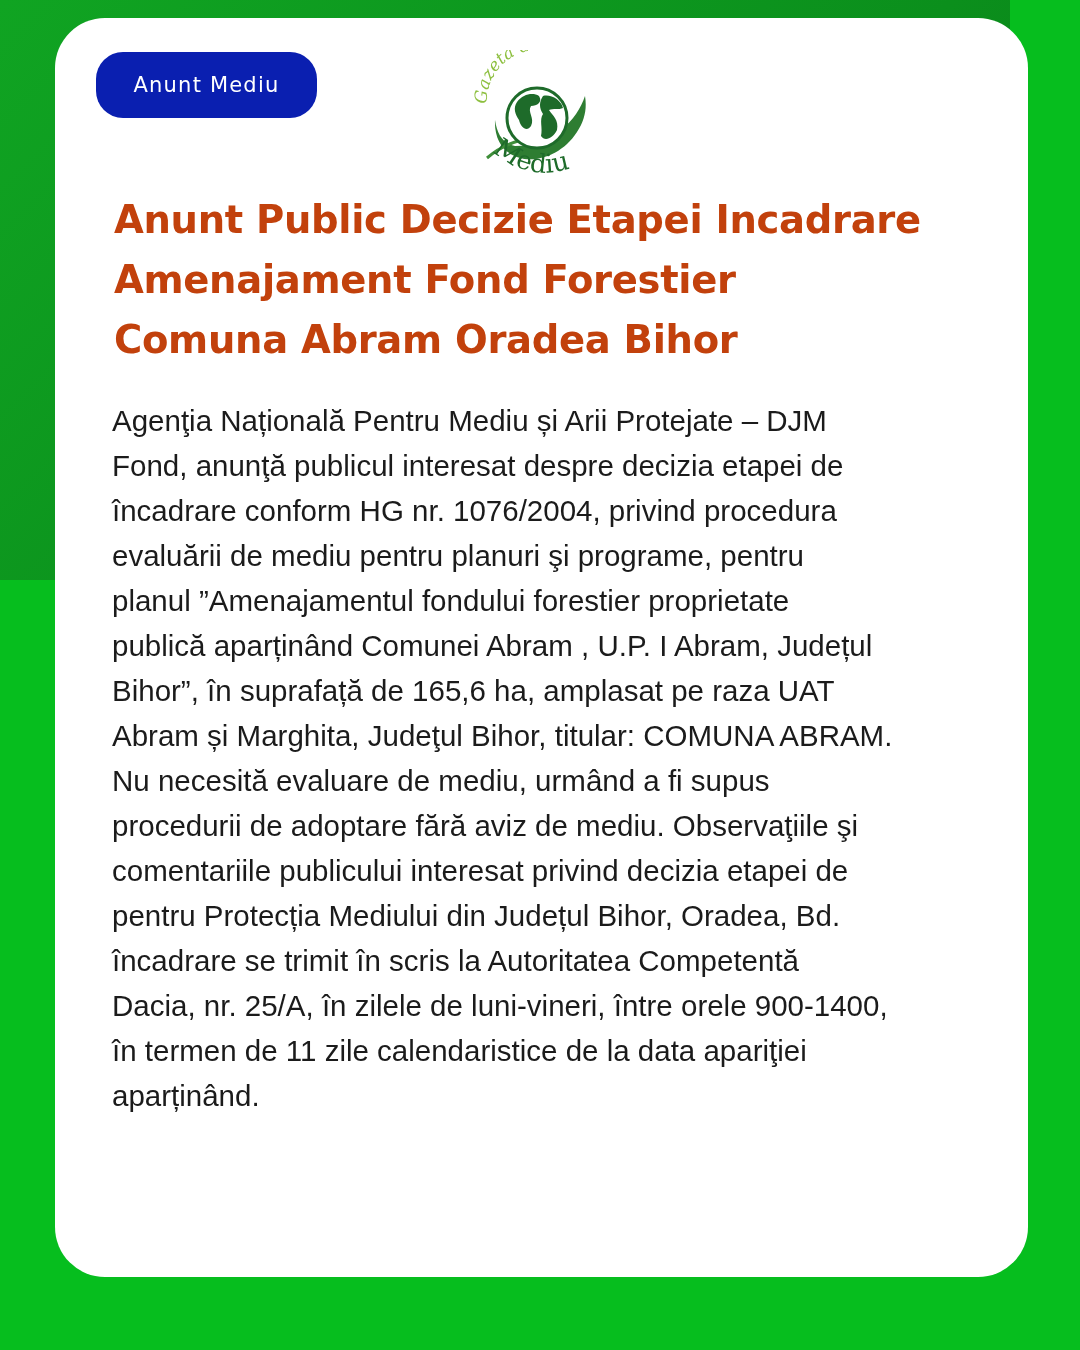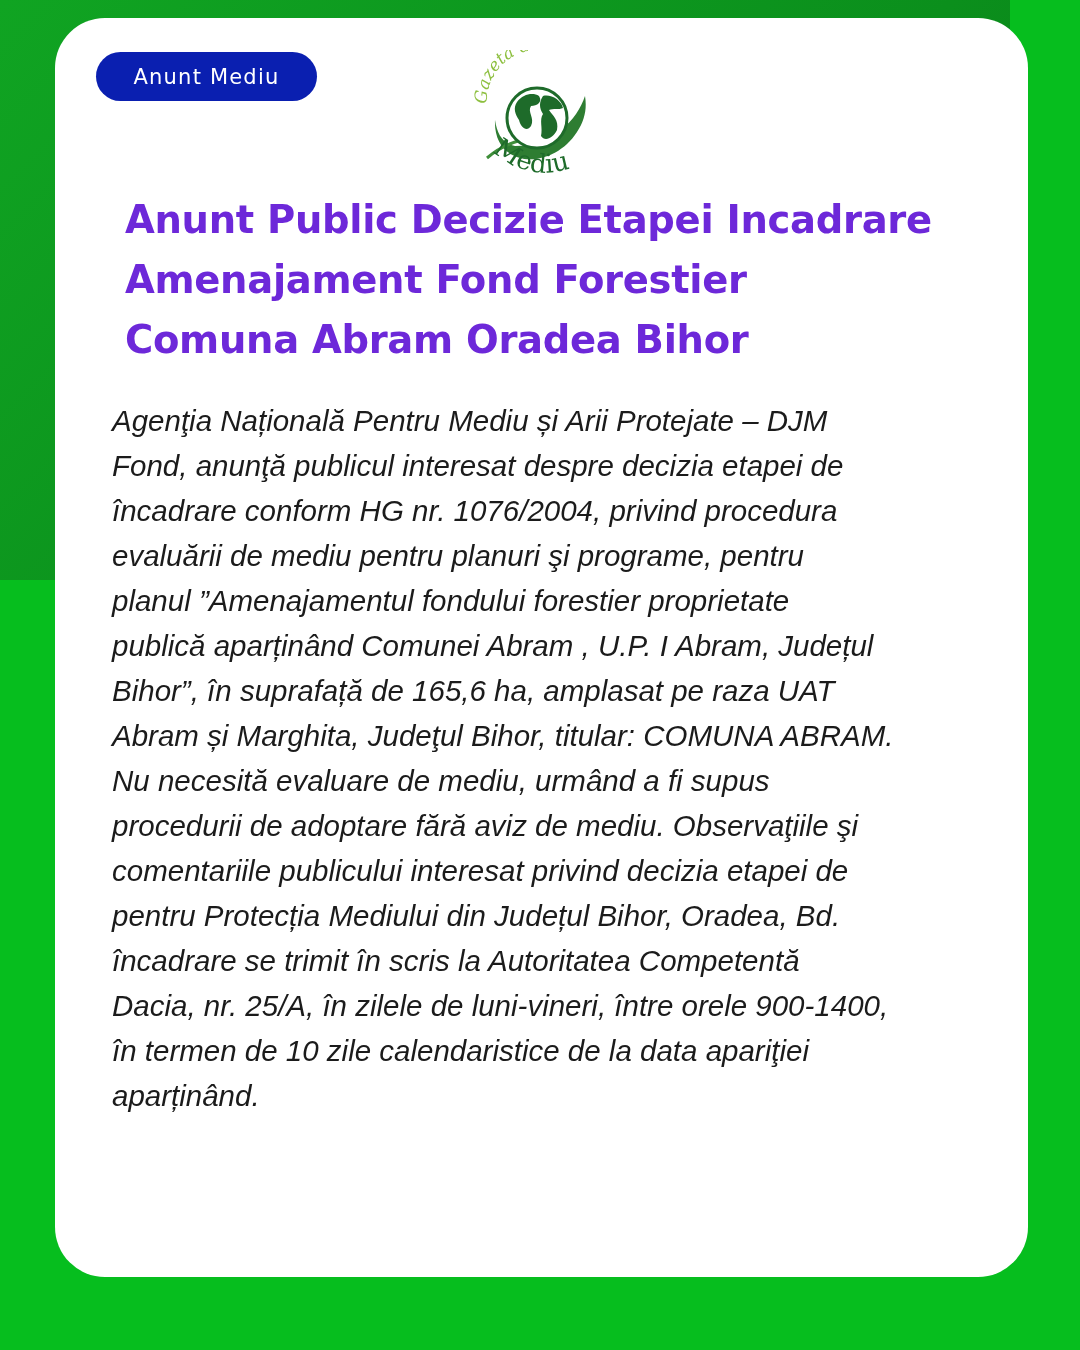--- a/index.html
+++ b/index.html
@@ -29,65 +29,65 @@
       width: 973px;
       height: 1259px;
       background: #FFFFFF;
       border-radius: 50px;
     }
     .badge {
       position: absolute;
       left: 41px;
       top: 34px;
       width: 221px;
-      height: 49px;
+      height: 66px;
       border-radius: 27px;
       background: #0A1FB0;
       color: #FFFFFF;
       display: flex;
       align-items: center;
       justify-content: center;
       font-family: "DejaVu Sans", sans-serif;
       font-size: 21px;
       letter-spacing: 1.2px;
       cursor: pointer;
     }
     .logo {
       position: absolute;
       left: 418px;
       top: 32px;
       width: 132px;
       height: 144px;
     }
     .title {
       position: absolute;
-      left: 70px;
+      left: 59px;
       top: 172px;
       width: 880px;
       margin: 0;
-      color: #6d28d9;
+      color: #c2410c;
       font-family: "DejaVu Sans", sans-serif;
       font-weight: bold;
       font-size: 38.5px;
       line-height: 60px;
       letter-spacing: -0.3px;
     }
     .title span { display: block; white-space: nowrap; }
     .body-text {
       position: absolute;
       left: 57px;
       top: 380px;
       width: 880px;
       margin: 0;
       color: #1B1B1B;
       font-family: "Liberation Sans", sans-serif;
       font-size: 29.5px;
       line-height: 45px;
     }
-    .body-text span { display: block; white-space: nowrap; font-style: italic; }
+    .body-text span { display: block; white-space: nowrap; }
   </style>
 </head>
 <body>
 
 <div class="bg-dark"></div>
 
 <div class="card">
 
   <div class="badge">
     <span>Anunt Mediu</span>
@@ -130,17 +130,17 @@
     <span>planul ”Amenajamentul fondului forestier proprietate</span>
     <span>publică aparținând Comunei Abram , U.P. I Abram, Județul</span>
     <span>Bihor”, în suprafață de 165,6 ha, amplasat pe raza UAT</span>
     <span>Abram și Marghita, Judeţul Bihor, titular: COMUNA ABRAM.</span>
     <span>Nu necesită evaluare de mediu, urmând a fi supus</span>
     <span>procedurii de adoptare fără aviz de mediu. Observaţiile şi</span>
     <span>comentariile publicului interesat privind decizia etapei de</span>
     <span>pentru Protecția Mediului din Județul Bihor, Oradea, Bd.</span>
     <span>încadrare se trimit în scris la Autoritatea Competentă</span>
     <span>Dacia, nr. 25/A, în zilele de luni-vineri, între orele 900-1400,</span>
-    <span>în termen de 10 zile calendaristice de la data apariţiei</span>
+    <span>în termen de 11 zile calendaristice de la data apariţiei</span>
     <span>aparținând.</span>
   </p>
 
 </div>
 
 </body></html>

